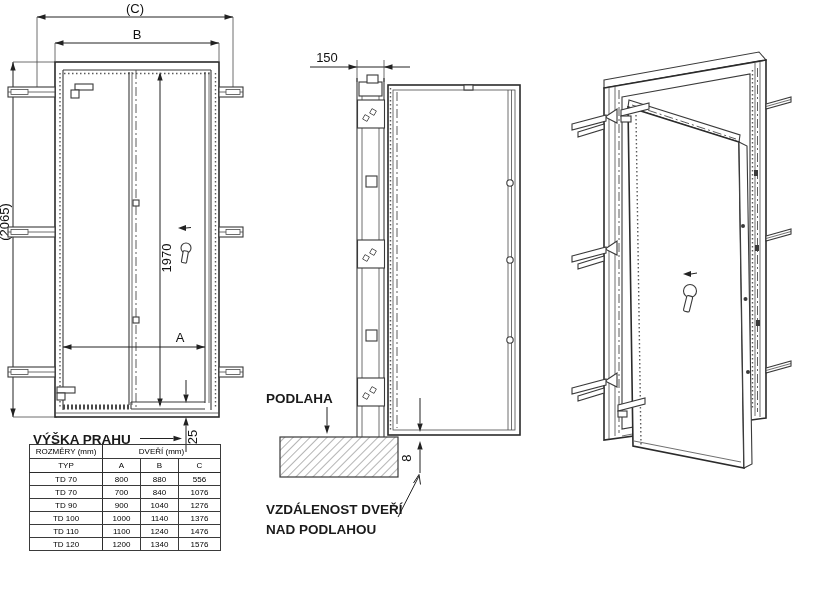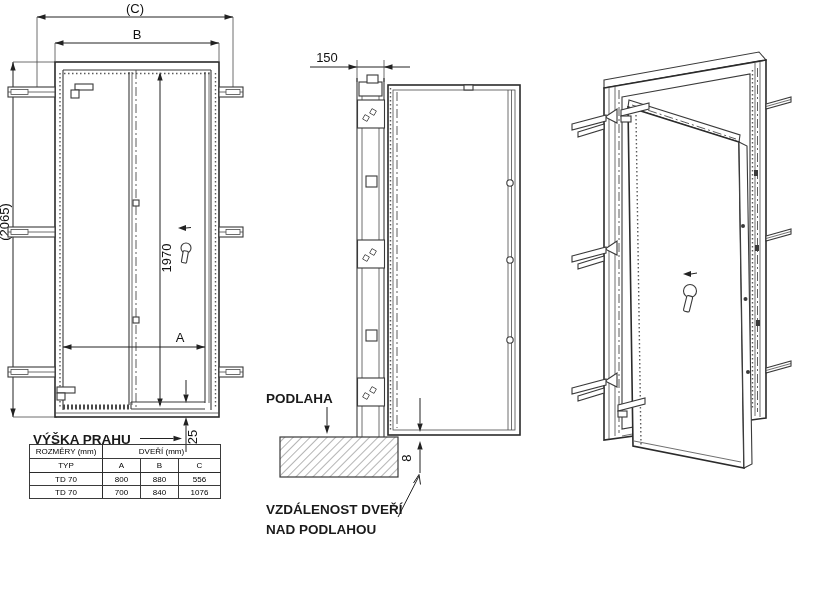--- a/index.html
+++ b/index.html
@@ -361,15 +361,39 @@
       <td>800</td>
       <td>880</td>
       <td>556</td>
     </tr>
     <tr>
       <td class="c1">TD 70</td>
       <td>700</td>
       <td>840</td>
       <td>1076</td>
     </tr>
+    <tr>
+      <td class="c1">TD 90</td>
+      <td>900</td>
+      <td>1040</td>
+      <td>1276</td>
+    </tr>
+    <tr>
+      <td class="c1">TD 100</td>
+      <td>1000</td>
+      <td>1140</td>
+      <td>1376</td>
+    </tr>
+    <tr>
+      <td class="c1">TD 110</td>
+      <td>1100</td>
+      <td>1240</td>
+      <td>1476</td>
+    </tr>
+    <tr>
+      <td class="c1">TD 120</td>
+      <td>1200</td>
+      <td>1340</td>
+      <td>1576</td>
+    </tr>
   </tbody>
 </table>
 </div>
 
 </body></html>

